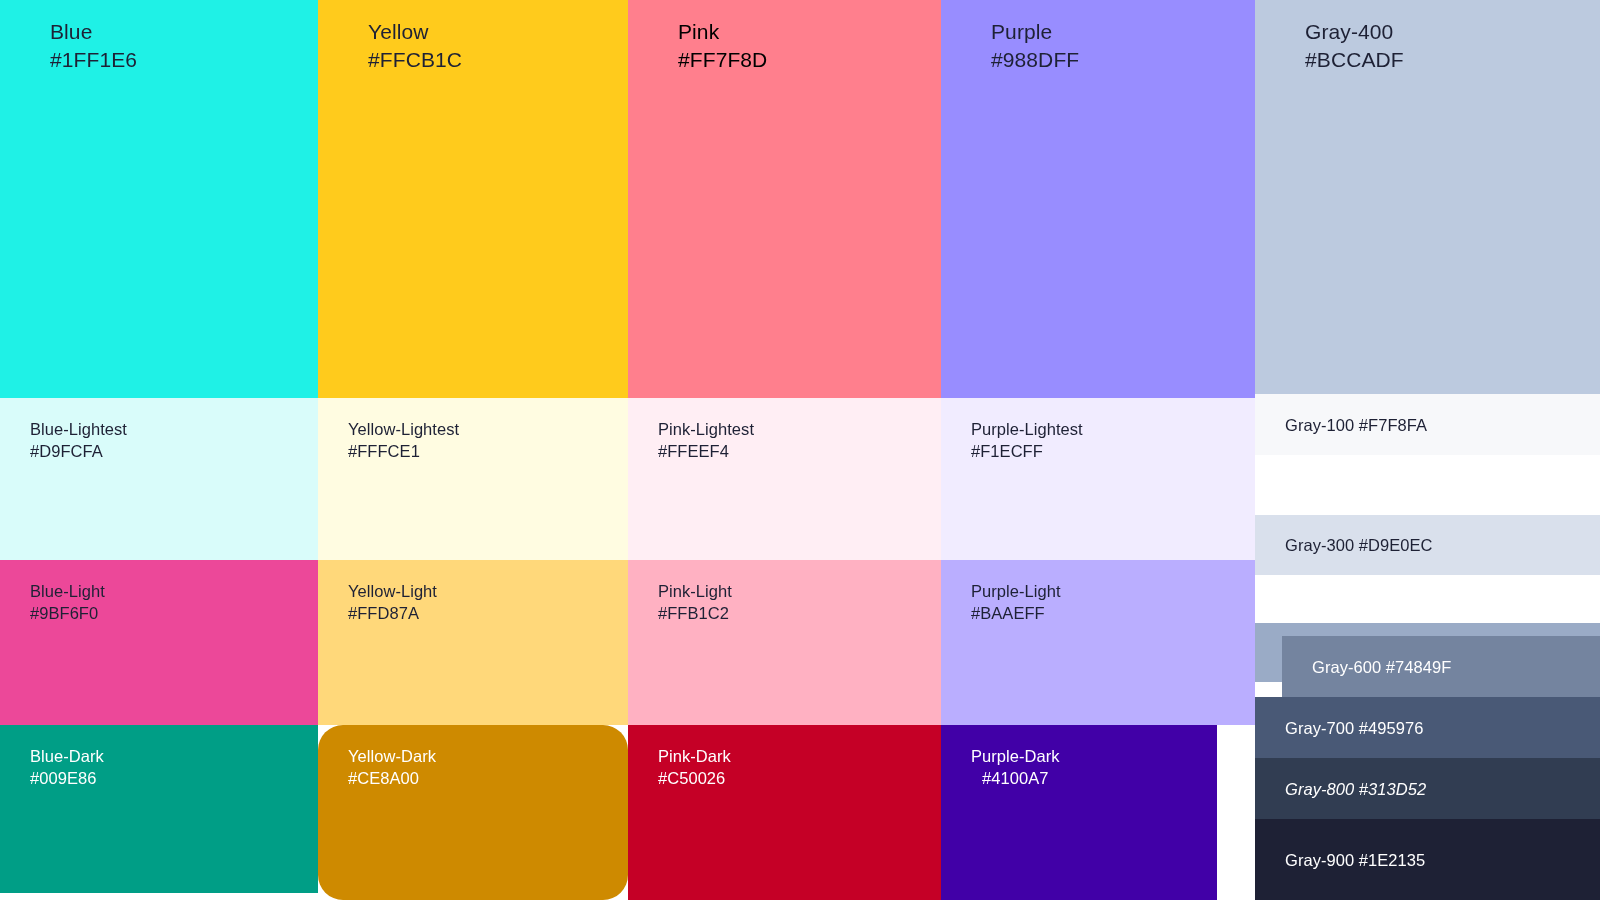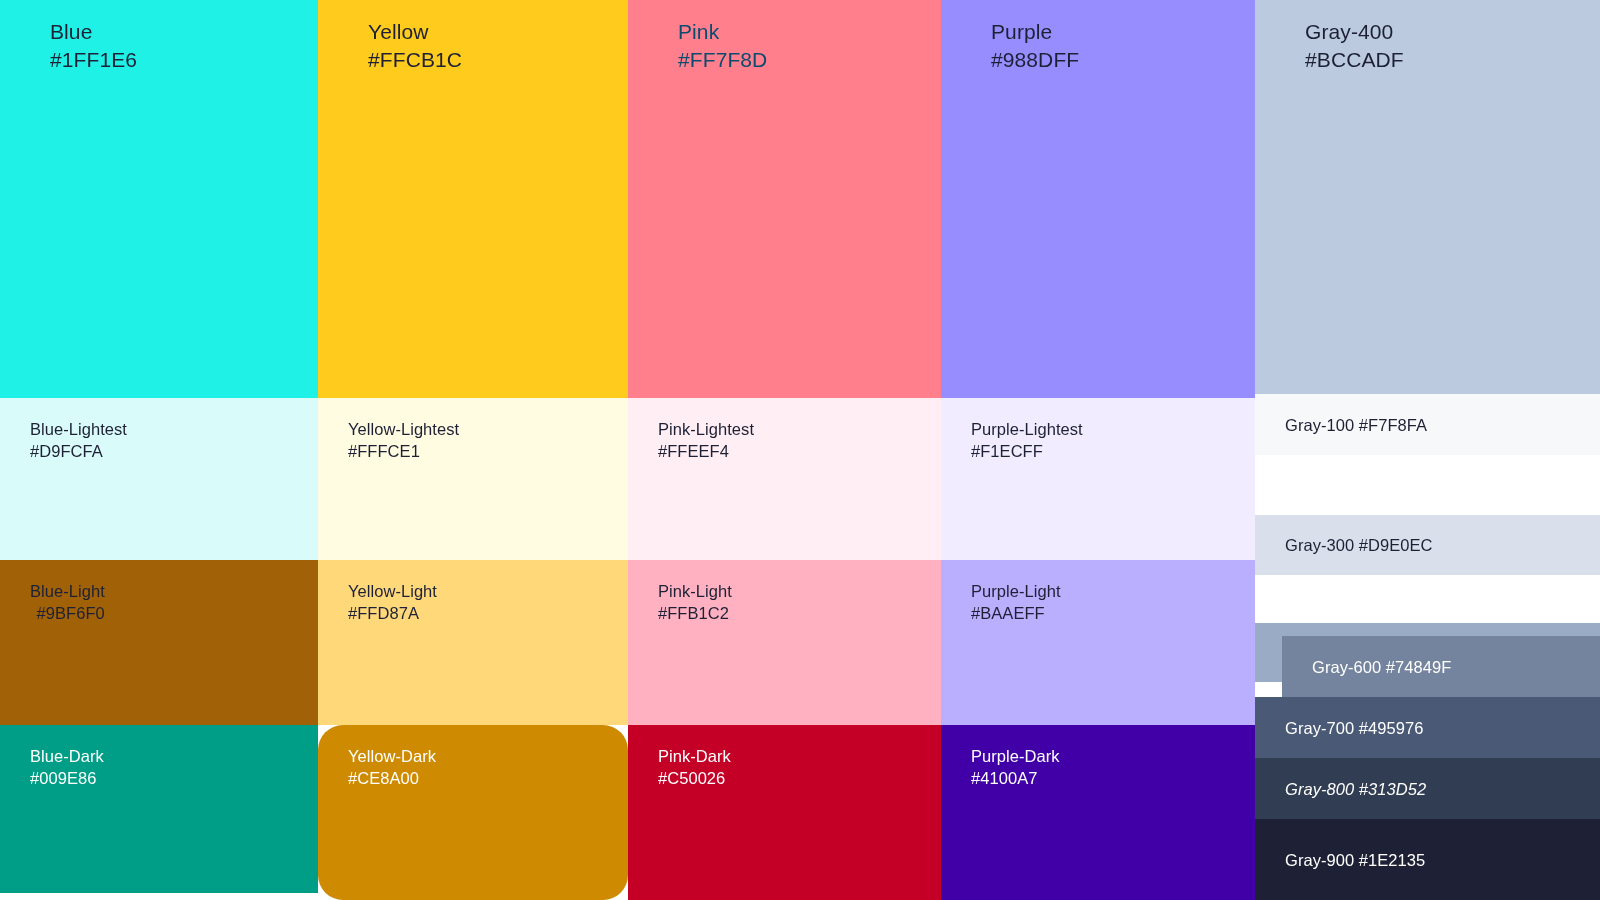--- a/index.html
+++ b/index.html
@@ -60,60 +60,60 @@
 </head>
 <body>
 
 <div id="palette">
     <div class="swatch main-swatch" style="left: 0px; top: 0px; width: 318px; height: 398px; background: rgb(31, 241, 230);">
       <div class="swatch-label" style="color: rgb(30, 33, 53);"><span class="name-line">Blue</span><span class="hex-line">#1FF1E6</span></div>
     </div>
     <div class="swatch tint-swatch" style="left: 0px; top: 398px; width: 318px; height: 162px; background: rgb(217, 252, 250);">
       <div class="swatch-label" style="color: rgb(30, 33, 53);"><span class="name-line">Blue-Lightest</span><span class="hex-line">#D9FCFA</span></div>
     </div>
-    <div class="swatch tint-swatch" style="left: 0px; top: 560px; width: 318px; height: 165px; background: #a16207; text-align: right;">
+    <div class="swatch tint-swatch" style="left: 0px; top: 560px; width: 318px; height: 165px; background: #ec4899;">
       <div class="swatch-label" style="color: rgb(30, 33, 53);"><span class="name-line">Blue-Light</span><span class="hex-line">#9BF6F0</span></div>
     </div>
     <div class="swatch tint-swatch" style="left: 0px; top: 725px; width: 318px; height: 168px; background: rgb(0, 158, 134);">
       <div class="swatch-label" style="color: rgb(255, 255, 255);"><span class="name-line">Blue-Dark</span><span class="hex-line">#009E86</span></div>
     </div>
     <div class="swatch main-swatch" style="left: 318px; top: 0px; width: 310px; height: 398px; background: rgb(255, 203, 28);">
       <div class="swatch-label" style="color: rgb(30, 33, 53);"><span class="name-line">Yellow</span><span class="hex-line">#FFCB1C</span></div>
     </div>
     <div class="swatch tint-swatch" style="left: 318px; top: 398px; width: 310px; height: 162px; background: rgb(255, 252, 225);">
       <div class="swatch-label" style="color: rgb(30, 33, 53);"><span class="name-line">Yellow-Lightest</span><span class="hex-line">#FFFCE1</span></div>
     </div>
     <div class="swatch tint-swatch" style="left: 318px; top: 560px; width: 310px; height: 165px; background: rgb(255, 216, 122);">
       <div class="swatch-label" style="color: rgb(30, 33, 53);"><span class="name-line">Yellow-Light</span><span class="hex-line">#FFD87A</span></div>
     </div>
     <div class="swatch tint-swatch" style="left: 318px; top: 725px; width: 310px; height: 175px; background: rgb(206, 138, 0); border-radius: 25px;">
       <div class="swatch-label" style="color: rgb(255, 255, 255);"><span class="name-line">Yellow-Dark</span><span class="hex-line">#CE8A00</span></div>
     </div>
     <div class="swatch main-swatch" style="left: 628px; top: 0px; width: 313px; height: 398px; background: rgb(255, 127, 141);">
-      <div class="swatch-label" style="color: #0c4a6e;"><span class="name-line">Pink</span><span class="hex-line">#FF7F8D</span></div>
+      <div class="swatch-label" style="color: #000000;"><span class="name-line">Pink</span><span class="hex-line">#FF7F8D</span></div>
     </div>
     <div class="swatch tint-swatch" style="left: 628px; top: 398px; width: 313px; height: 162px; background: rgb(255, 238, 244);">
       <div class="swatch-label" style="color: rgb(30, 33, 53);"><span class="name-line">Pink-Lightest</span><span class="hex-line">#FFEEF4</span></div>
     </div>
     <div class="swatch tint-swatch" style="left: 628px; top: 560px; width: 313px; height: 165px; background: rgb(255, 177, 194);">
       <div class="swatch-label" style="color: rgb(30, 33, 53);"><span class="name-line">Pink-Light</span><span class="hex-line">#FFB1C2</span></div>
     </div>
     <div class="swatch tint-swatch" style="left: 628px; top: 725px; width: 313px; height: 175px; background: rgb(197, 0, 38);">
       <div class="swatch-label" style="color: rgb(255, 255, 255);"><span class="name-line">Pink-Dark</span><span class="hex-line">#C50026</span></div>
     </div>
     <div class="swatch main-swatch" style="left: 941px; top: 0px; width: 314px; height: 398px; background: rgb(152, 141, 255);">
       <div class="swatch-label" style="color: rgb(30, 33, 53);"><span class="name-line">Purple</span><span class="hex-line">#988DFF</span></div>
     </div>
     <div class="swatch tint-swatch" style="left: 941px; top: 398px; width: 314px; height: 162px; background: rgb(241, 236, 255);">
       <div class="swatch-label" style="color: rgb(30, 33, 53);"><span class="name-line">Purple-Lightest</span><span class="hex-line">#F1ECFF</span></div>
     </div>
     <div class="swatch tint-swatch" style="left: 941px; top: 560px; width: 314px; height: 165px; background: rgb(186, 174, 255);">
       <div class="swatch-label" style="color: rgb(30, 33, 53);"><span class="name-line">Purple-Light</span><span class="hex-line">#BAAEFF</span></div>
     </div>
-    <div class="swatch tint-swatch" style="left: 941px; top: 725px; width: 314px; height: 175px; background: rgb(65, 0, 167);">
+    <div class="swatch tint-swatch" style="left: 941px; top: 725px; width: 276px; height: 175px; background: rgb(65, 0, 167); text-align: center;">
       <div class="swatch-label" style="color: rgb(255, 255, 255);"><span class="name-line">Purple-Dark</span><span class="hex-line">#4100A7</span></div>
     </div>
     <div class="swatch main-swatch" style="left: 1255px; top: 0px; width: 345px; height: 394px; background: rgb(188, 202, 223);">
       <div class="swatch-label" style="color: rgb(30, 33, 53);"><span class="name-line">Gray-400</span><span class="hex-line">#BCCADF</span></div>
     </div>
     <div class="swatch gray-swatch" style="left: 1255px; top: 394px; width: 345px; height: 61px; background: rgb(247, 248, 250);">
       <div class="swatch-label" style="color: rgb(30, 33, 53);"><span class="name-line">Gray-100 #F7F8FA</span></div>
     </div>
     <div class="swatch gray-swatch" style="left: 1255px; top: 515px; width: 345px; height: 60px; background: rgb(217, 224, 236);">
       <div class="swatch-label" style="color: rgb(30, 33, 53);"><span class="name-line">Gray-300 #D9E0EC</span></div>

